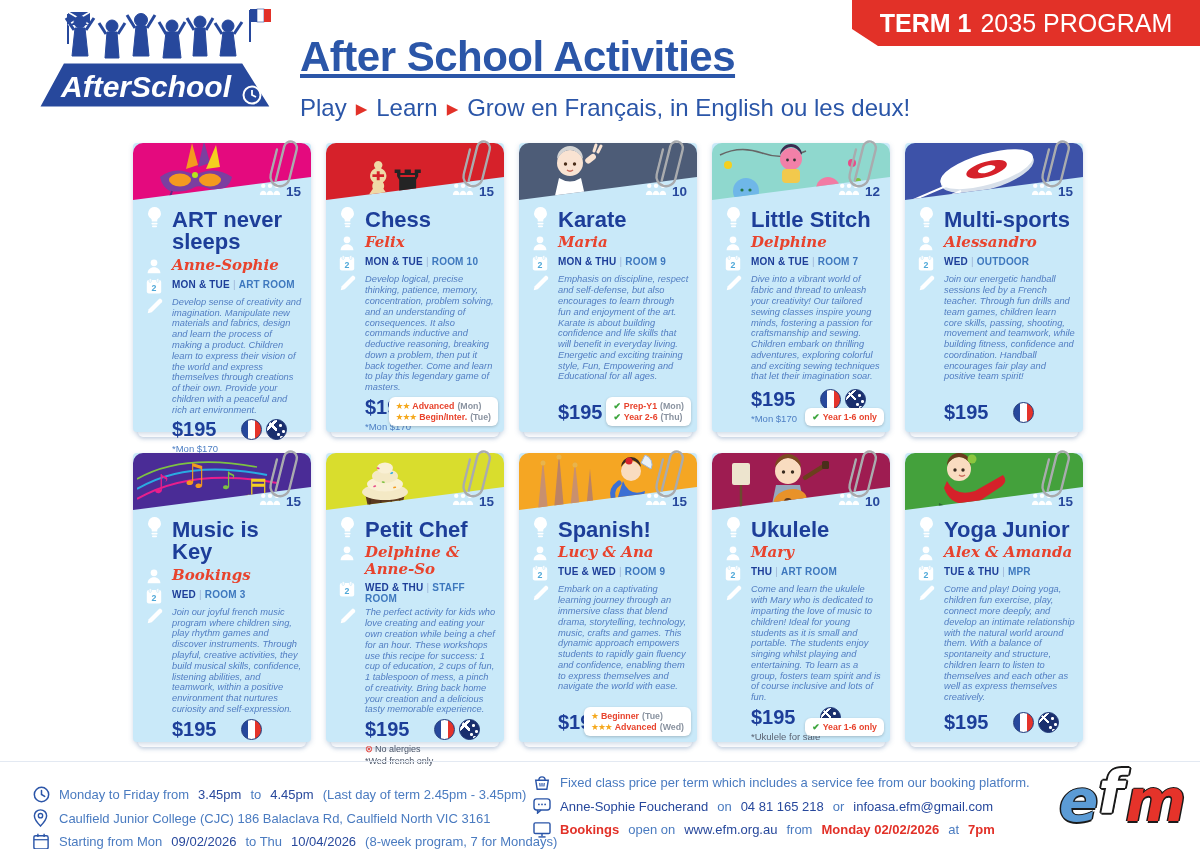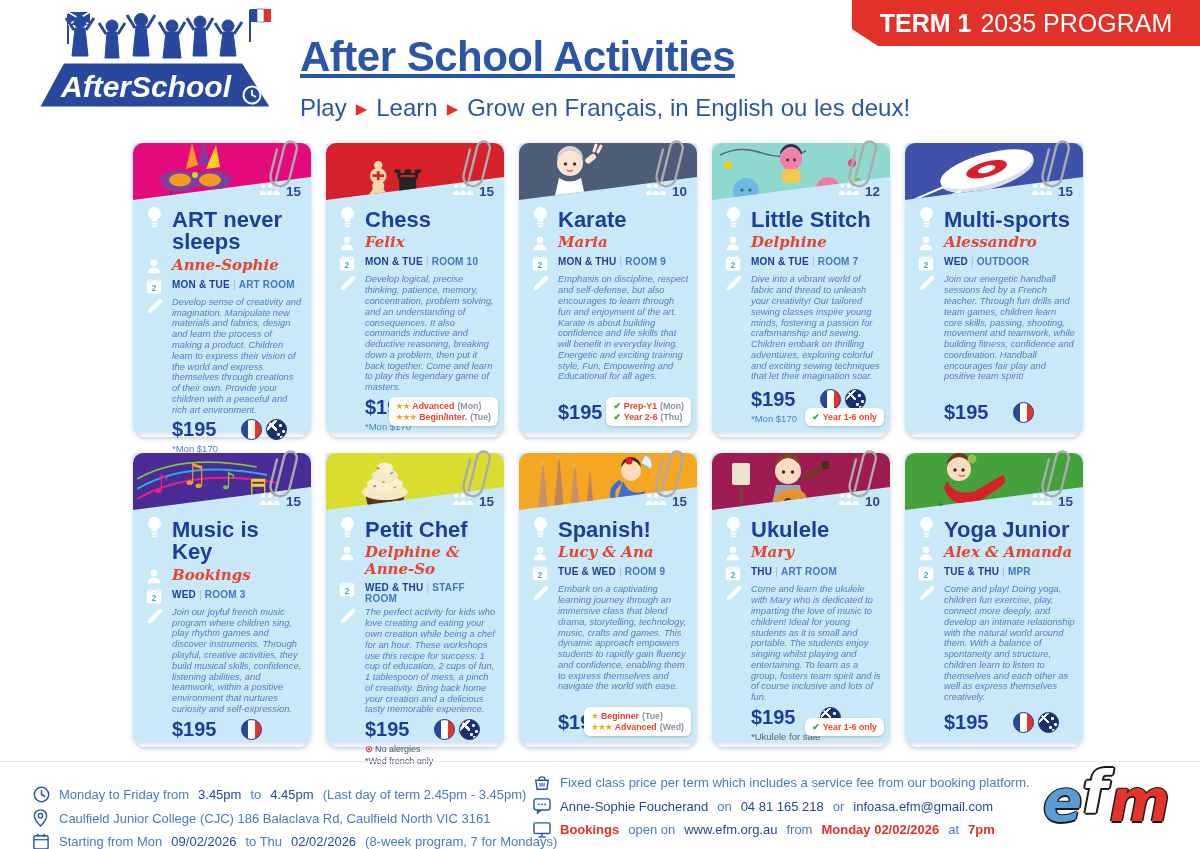--- a/index.html
+++ b/index.html
@@ -67,21 +67,21 @@
 
   
   .divider{position:absolute;left:0;right:0;top:761px;height:1px;background:#E3E9F2;}
   .fcol{position:absolute;top:771px;list-style:none;margin:0;padding:0;}
   .fcol.left{left:33px;width:500px;margin-top:12px;}
   .fcol.right{left:533px;width:500px;}
   .fcol li{display:flex;align-items:center;gap:9px;height:23.5px;font-size:13px;color:#4A7BC0;white-space:nowrap;}
   .fcol .b{font-weight:400;color:#27489C;}
   .fcol .rb{font-weight:700;color:#E23128;}
   .ficon{flex:0 0 17px;display:flex;}
-  .efm{position:absolute;right:30px;top:770px;font-family:"DejaVu Sans",sans-serif;
+  .efm{position:absolute;right:14px;top:770px;font-family:"DejaVu Sans",sans-serif;
        font-weight:700;font-style:italic;font-size:58px;line-height:1.1;}
   .efm span{display:inline-block;}
   .efm .e{color:#5B9BD5;text-shadow:1.5px 0 #1a1a1a,-1.5px 0 #1a1a1a,0 1.5px #1a1a1a,0 -1.5px #1a1a1a;}
   .efm .f{color:#fff;text-shadow:2px 0 #1a1a1a,-2px 0 #1a1a1a,0 2px #1a1a1a,0 -2px #1a1a1a,1.4px 1.4px #1a1a1a,-1.4px -1.4px #1a1a1a,1.4px -1.4px #1a1a1a,-1.4px 1.4px #1a1a1a;transform:translateY(-8px);}
   .efm .m{color:#E5332A;text-shadow:1.5px 0 #1a1a1a,-1.5px 0 #1a1a1a,0 1.5px #1a1a1a,0 -1.5px #1a1a1a;margin-left:2px;}
 </style>
 </head>
 <body>
 
 <div class="logo-wrap">
@@ -1114,21 +1114,21 @@
         <svg width="16" height="17" viewBox="0 0 18 19">
           <rect x="1" y="3" width="16" height="15" rx="2" fill="none" stroke="#2B55A8" stroke-width="1.6"></rect>
           <line x1="1" y1="7.5" x2="17" y2="7.5" stroke="#2B55A8" stroke-width="1.4"></line>
           <line x1="5.5" y1="0.8" x2="5.5" y2="4.4" stroke="#2B55A8" stroke-width="1.6"></line>
           <line x1="12.5" y1="0.8" x2="12.5" y2="4.4" stroke="#2B55A8" stroke-width="1.6"></line>
         </svg>
       </span>
       <span>Starting from Mon </span>
       <span class="b">09/02/2026</span>
       <span> to Thu </span>
-      <span class="b">02/02/2026</span>
+      <span class="b">10/04/2026</span>
       <span> (8-week program, 7 for Mondays)</span>
     </li>
   </ul>
 <ul class="fcol right" id="f-right">
     <li>
       <span class="ficon">
         <svg width="18" height="17" viewBox="0 0 20 19">
           <path d="M3 7 h14 l-1.6 10 h-10.8 z" fill="none" stroke="#2B55A8" stroke-width="1.6"></path>
           <path d="M6.5 7 C6.5 2 13.5 2 13.5 7" fill="none" stroke="#2B55A8" stroke-width="1.6"></path>
           <line x1="7.5" y1="10" x2="7.9" y2="14" stroke="#2B55A8" stroke-width="1.3"></line>

